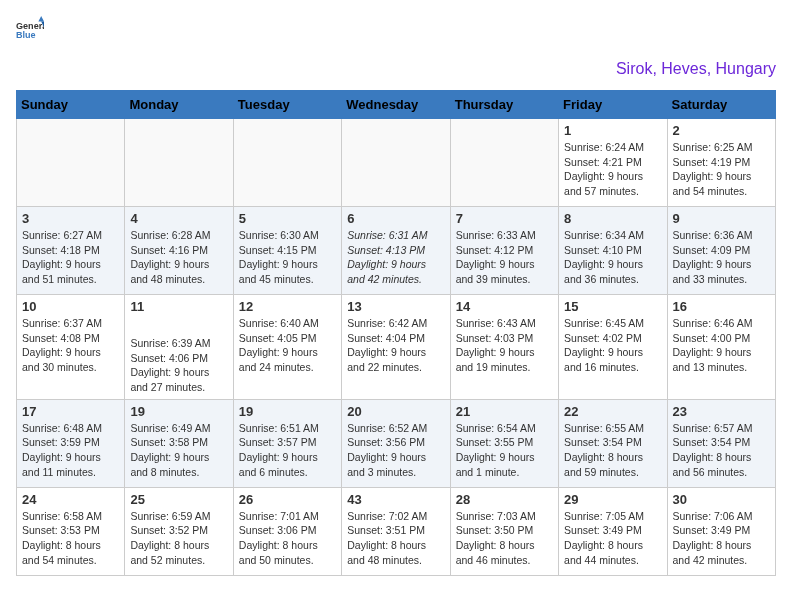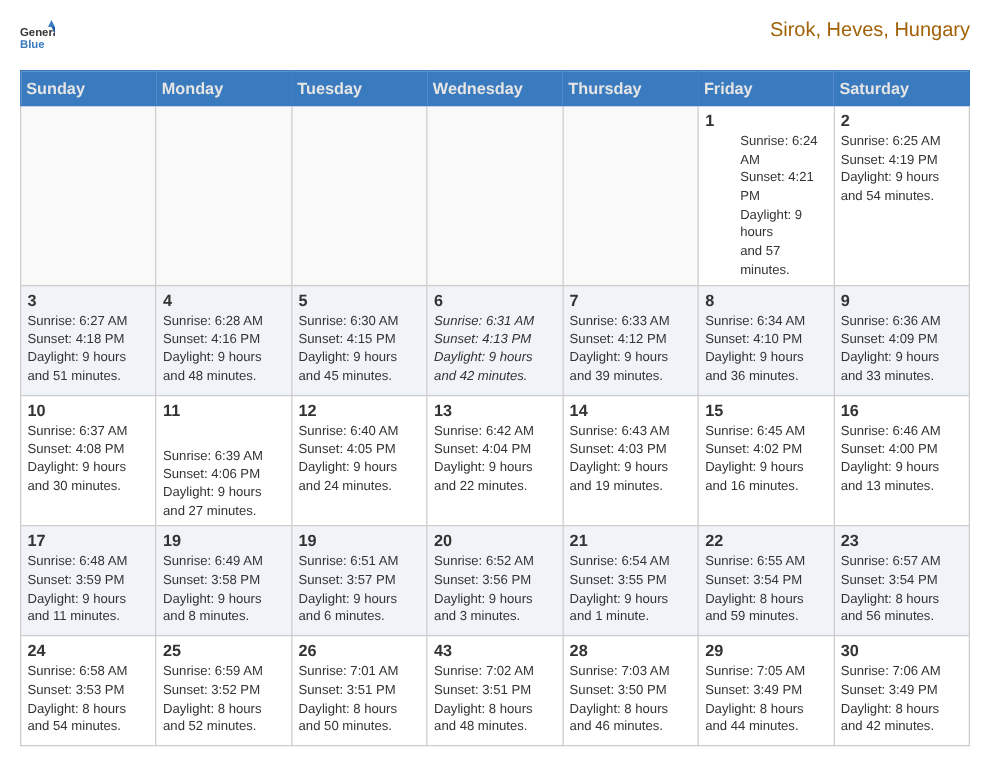--- a/index.html
+++ b/index.html
@@ -28,30 +28,31 @@
     .title-area {
       text-align: right;
     }
     .month-title {
       font-size: 32px;
       font-weight: normal;
       color: #333;
     }
     .location-title {
       font-size: 16px;
-      color: #a16207;
+      color: #6d28d9;
+      margin-top: 44px;
     }
     table {
       width: 100%;
       border-collapse: collapse;
       table-layout: fixed;
     }
     th {
       background-color: #3a7abf;
-      color: #e5e5e5;
+      color: #000000;
       padding: 6px 4px;
       font-size: 13px;
       text-align: left;
       border: 1px solid #3a7abf;
     }
     td {
       border: 1px solid #ccc;
       vertical-align: top;
       padding: 4px 5px;
       height: 88px;
@@ -108,21 +109,21 @@
   </thead>
   <tbody id="calendar-body">
   <tr>
         <td class="empty"></td>
         <td class="empty"></td>
         <td class="empty"></td>
         <td class="empty"></td>
         <td class="empty"></td>
         <td>
           <span class="day-num">1</span>
-          <div class="day-info" style="white-space: pre-line; margin-left: 28px;">Sunrise: 6:24 AM
+          <div class="day-info" style="white-space: pre-line;">Sunrise: 6:24 AM
 Sunset: 4:21 PM
 Daylight: 9 hours
 and 57 minutes.</div>
         </td>
         <td>
           <span class="day-num">2</span>
           <div class="day-info" style="white-space: pre-line;">Sunrise: 6:25 AM
 Sunset: 4:19 PM
 Daylight: 9 hours
 and 54 minutes.</div>
@@ -292,21 +293,21 @@
         <td>
           <span class="day-num">25</span>
           <div class="day-info" style="white-space: pre-line;">Sunrise: 6:59 AM
 Sunset: 3:52 PM
 Daylight: 8 hours
 and 52 minutes.</div>
         </td>
         <td>
           <span class="day-num">26</span>
           <div class="day-info" style="white-space: pre-line;">Sunrise: 7:01 AM
-Sunset: 3:51 PM
+Sunset: 3:06 PM
 Daylight: 8 hours
 and 50 minutes.</div>
         </td>
         <td>
           <span class="day-num">43</span>
           <div class="day-info" style="white-space: pre-line;">Sunrise: 7:02 AM
 Sunset: 3:51 PM
 Daylight: 8 hours
 and 48 minutes.</div>
         </td>

